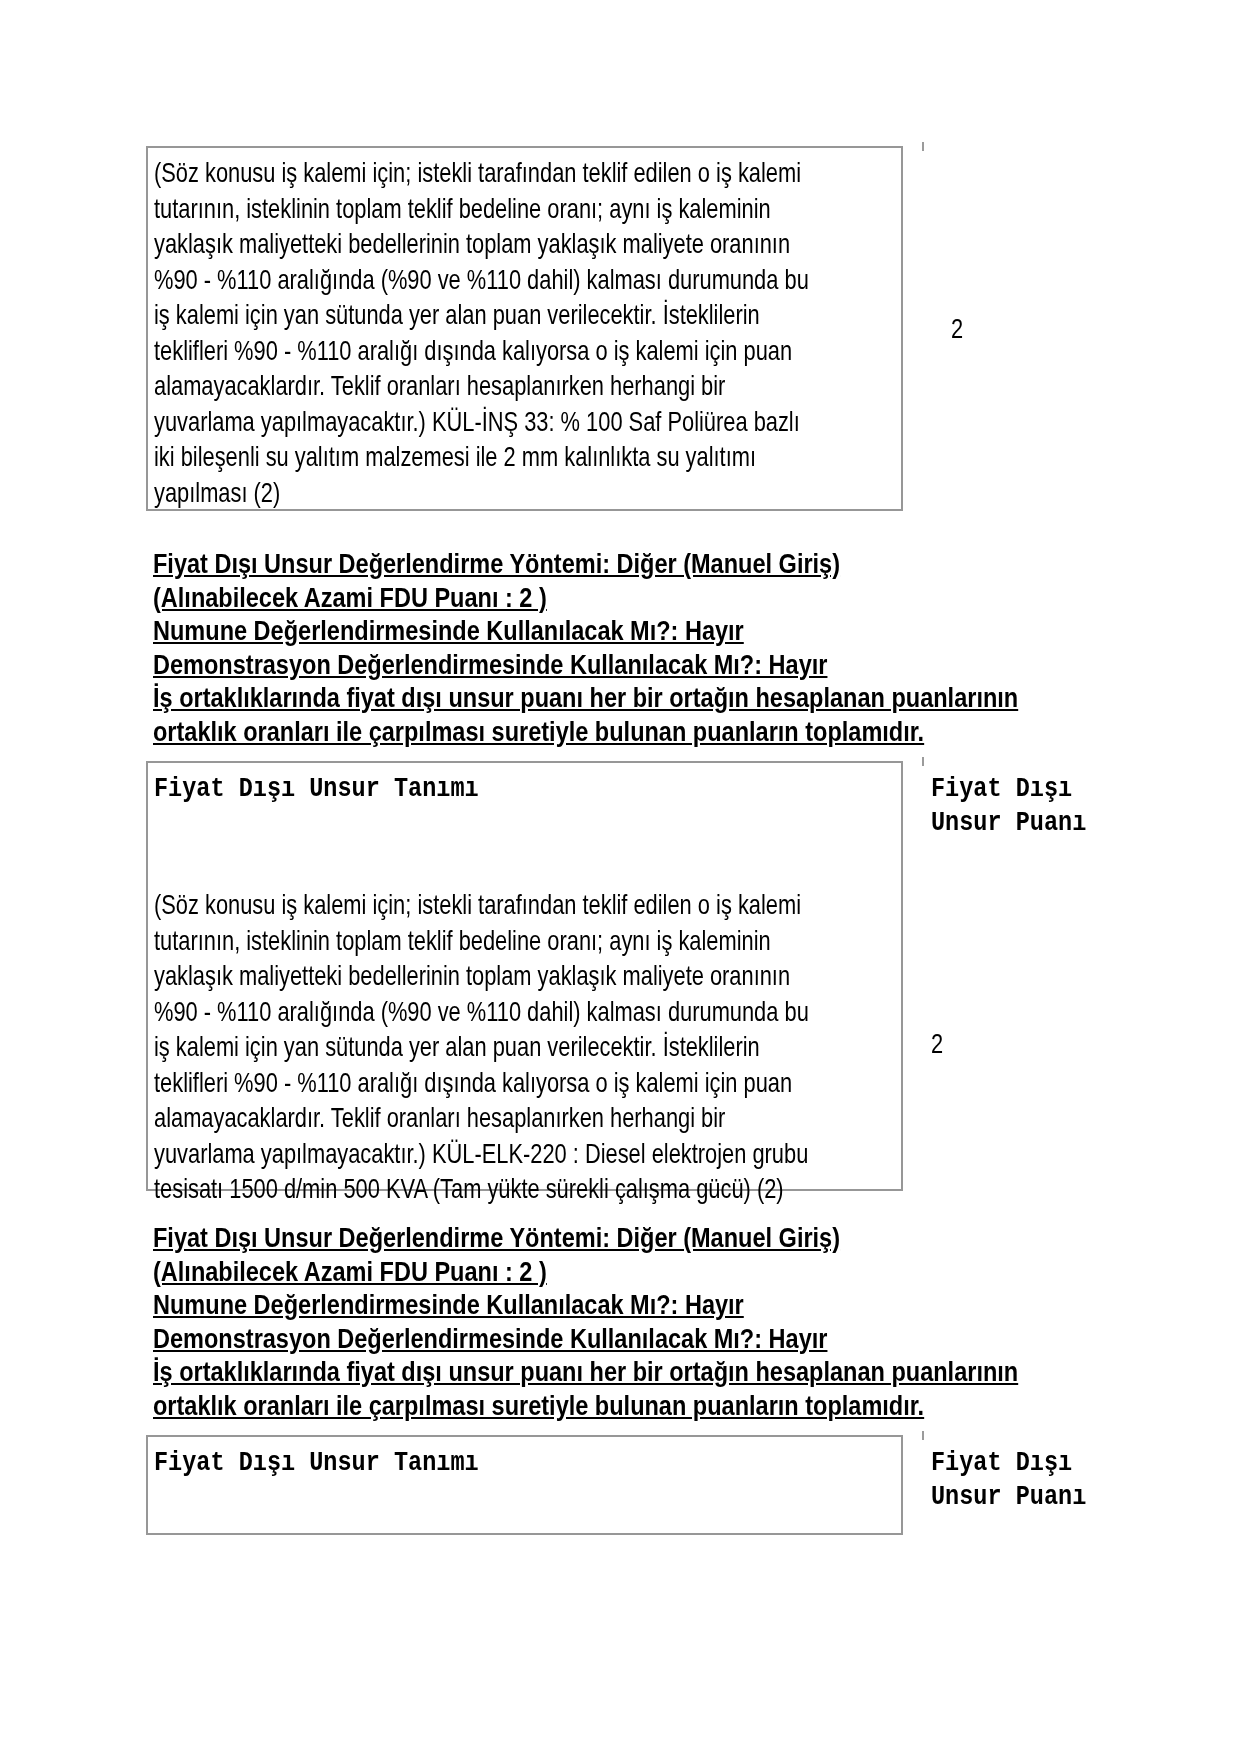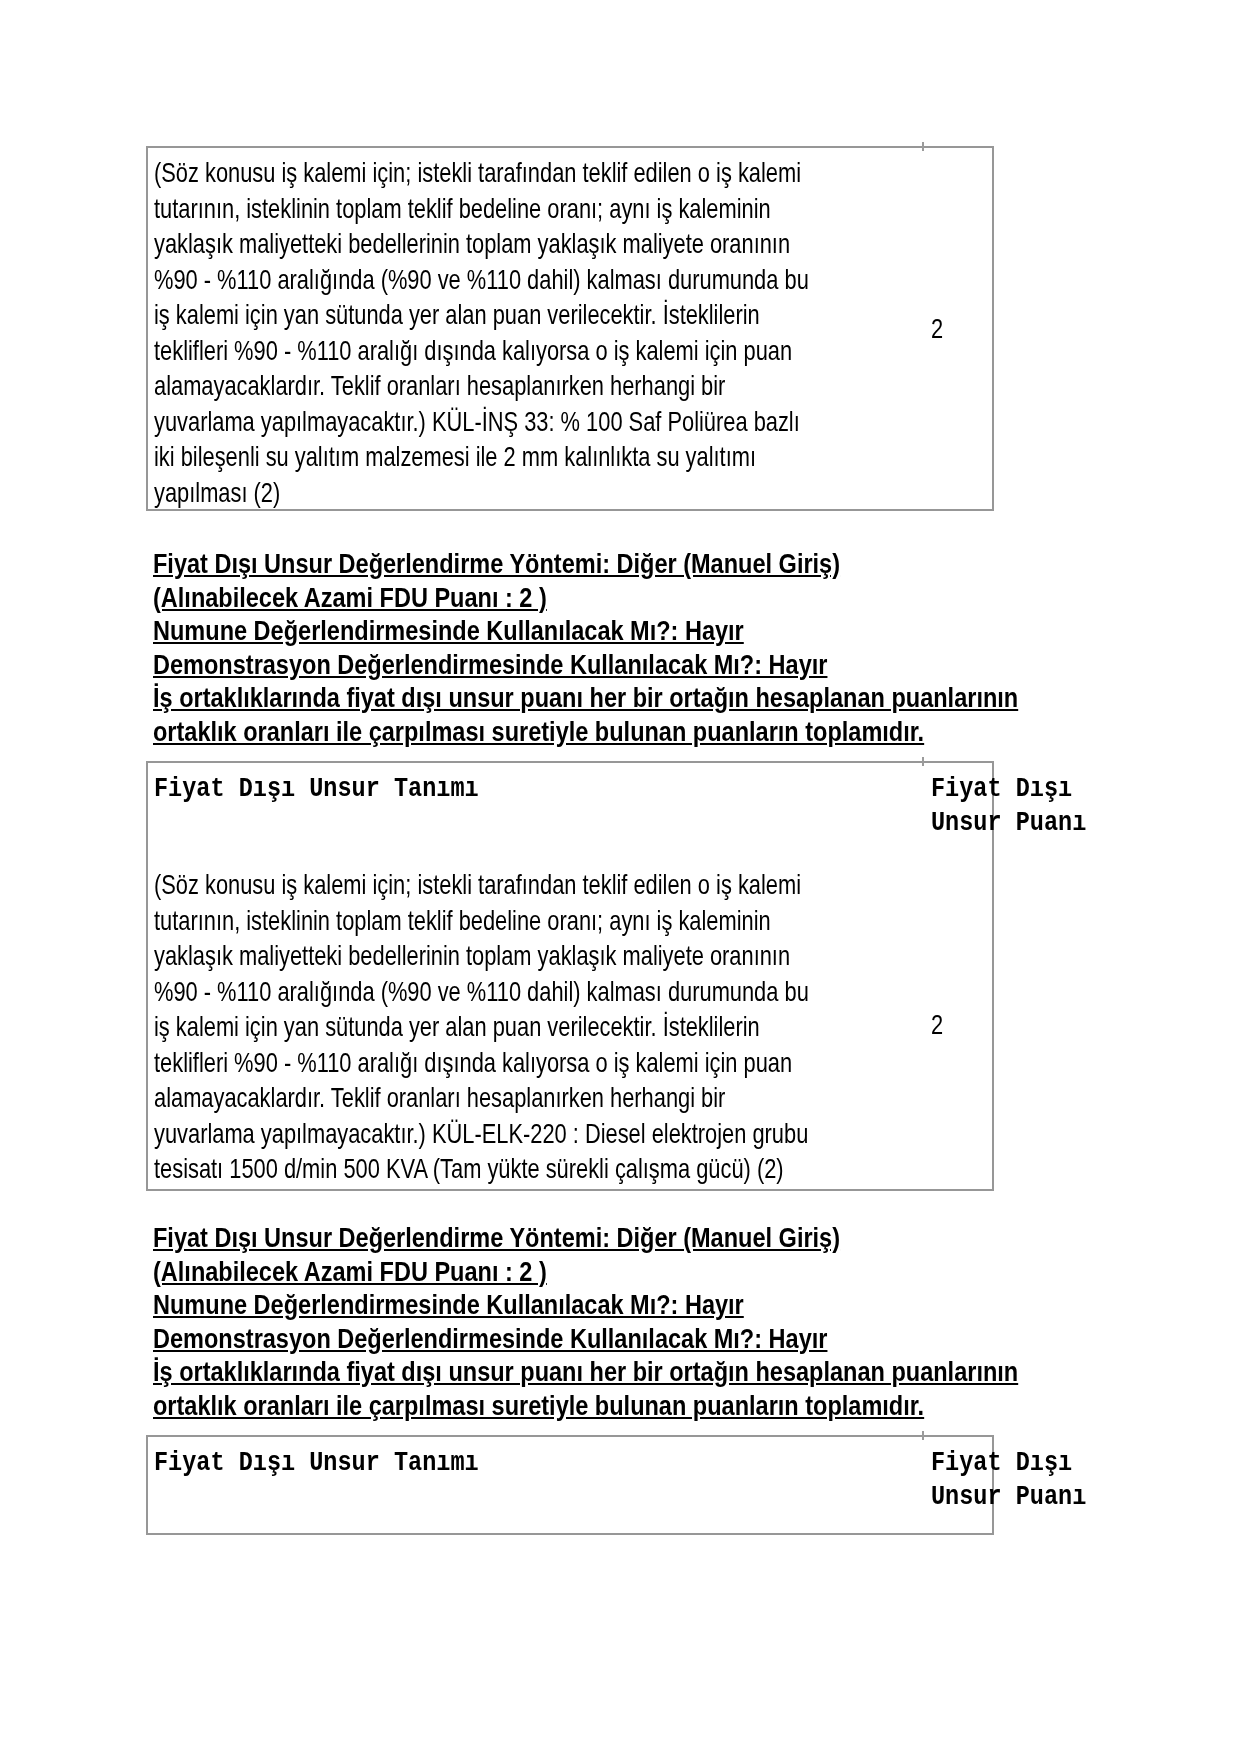--- a/index.html
+++ b/index.html
@@ -4,22 +4,22 @@
 <style>
   html,body { margin:0; padding:0; }
   body {
     width:1241px; height:1755px; background:#ffffff; color:#000000;
     font-family:"Liberation Sans", sans-serif; position:relative; overflow:hidden;
   }
   .page { position:absolute; inset:0; }
 
   
   .tbl {
-    position:absolute; left:146px; width:848px; box-sizing:border-box;
-    border:2px solid #979797; background:#ffffff; display:flex;
+    position:absolute; left:146px; width:757px; box-sizing:border-box;
+    border:2px solid #979797; background:#ffffff; display:flex;gap:20px;
   }
   .tbl1 { top:146px; height:365px; }
   .tbl2 { top:761px; height:430px; flex-direction:column; }
   .tbl3 { top:1435px; height:100px; flex-direction:column; }
 
   .hrow { display:flex; flex:0 0 97px; height:97px;font-family:Liberation Mono, monospace; }
   .brow { display:flex; flex:1 1 auto; }
 
   .cell { box-sizing:border-box; }
   .desc  { flex:0 0 775px; width:775px; padding:7px 0 0 6px; overflow:visible; }

